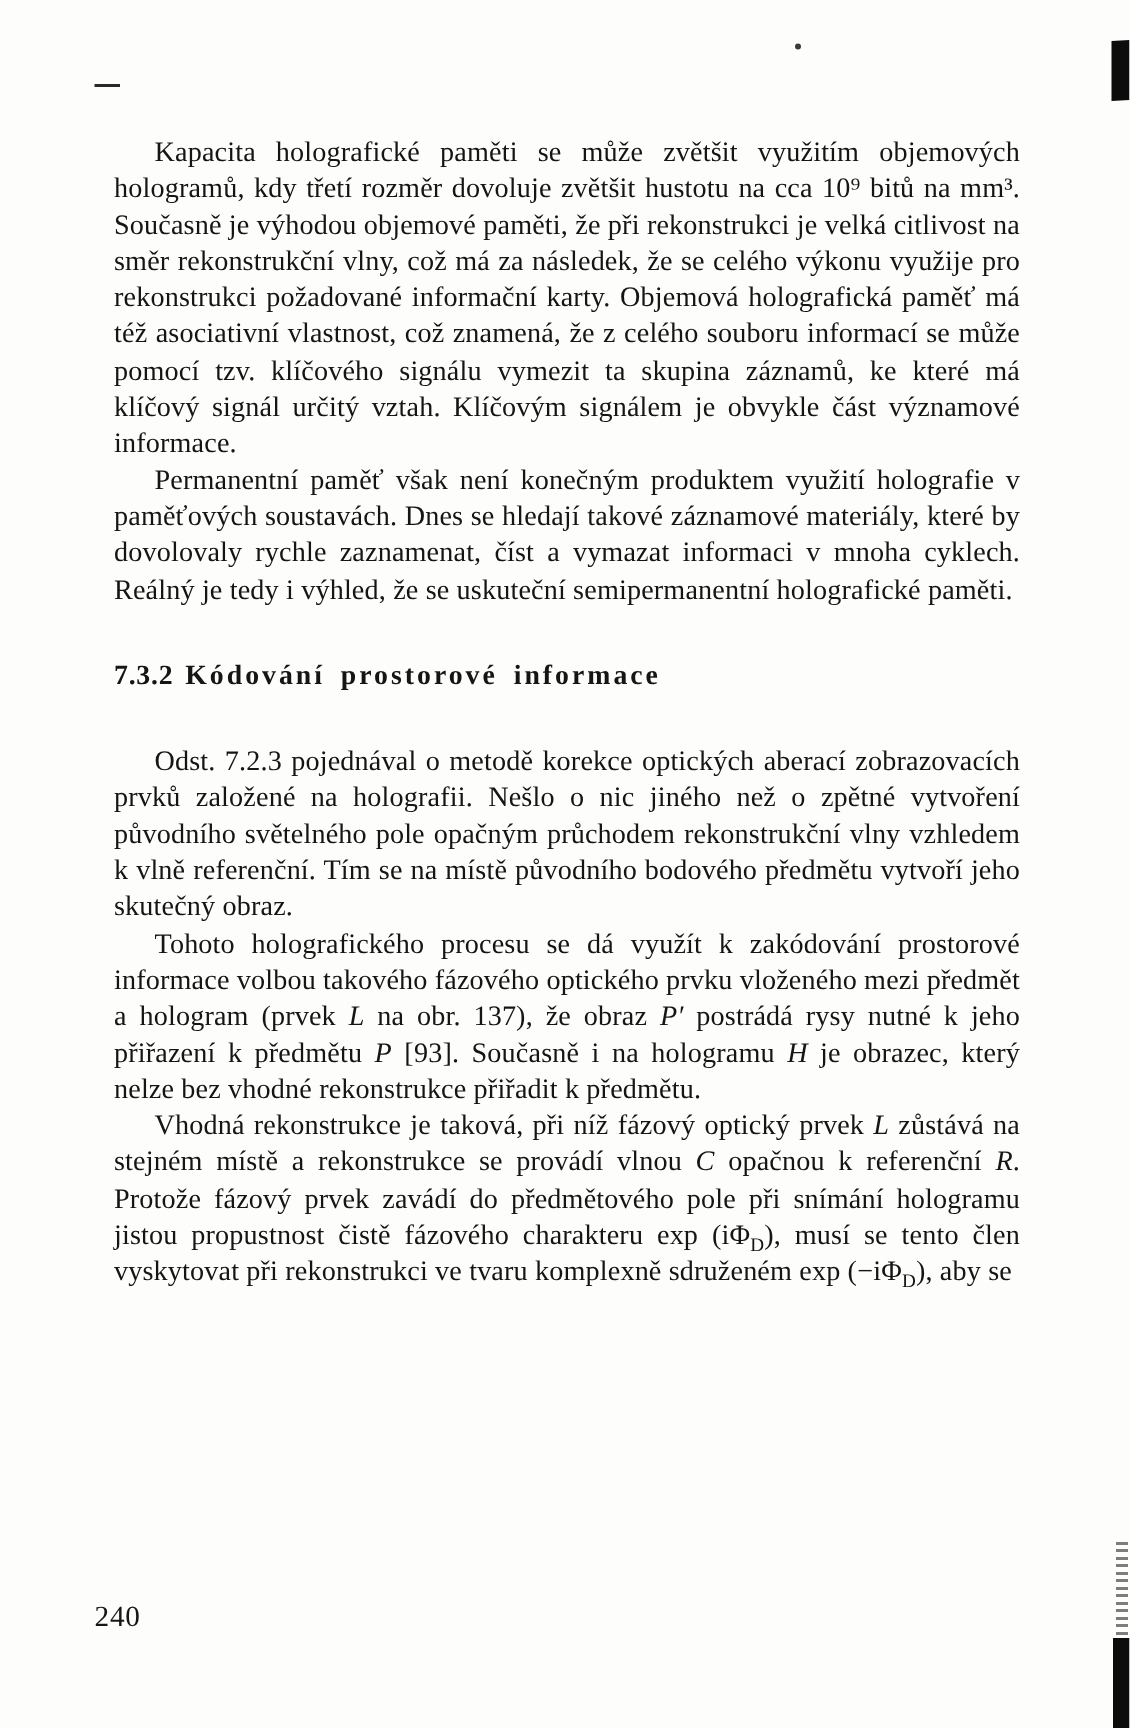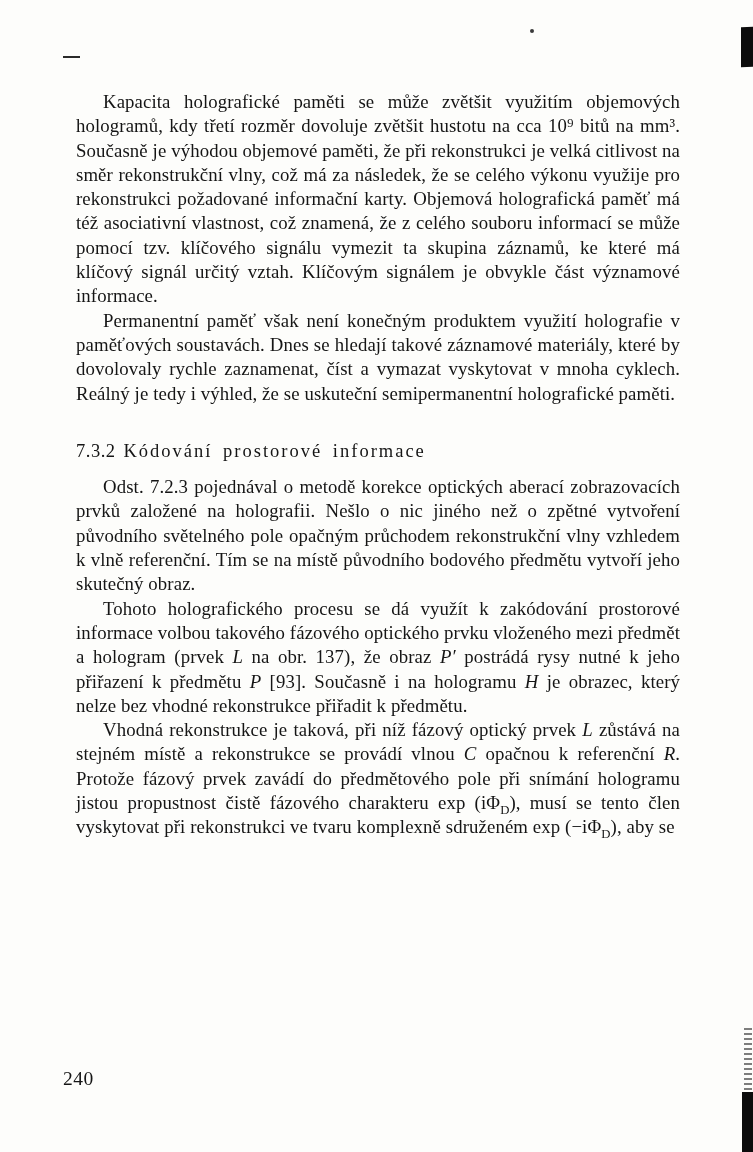--- a/index.html
+++ b/index.html
@@ -25,23 +25,23 @@
     font-size: 18.8px;
     line-height: 24.3px;
     text-align: justify;
     letter-spacing: 0.1px;
   }
   .para {
     margin: 0;
     text-indent: 27px;
   }
   .heading {
-    margin: 33px 0 12px 0;
+    margin: 33px 0 33px 0;
     font-size: 18.5px;
-    font-weight: normal;
+    font-weight: bold;
     text-align: left;
     text-indent: 0;
   }
   .heading .h-num {
     letter-spacing: 0.5px;
     margin-right: 8px;
   }
   .heading .h-title {
     letter-spacing: 2px;
     word-spacing: 4px;
@@ -101,21 +101,21 @@
 <div class="page">
 
   <div class="artifact top-left-line"></div>
   <div class="artifact top-dot"></div>
   <div class="artifact right-bar-top"></div>
   <div class="artifact right-bar-bottom"></div>
   <div class="artifact edge-marks"></div>
 
   <div class="text-block">
     <p class="para"><span>Kapacita holografické paměti se může zvětšit využitím objemových hologramů, kdy třetí rozměr dovoluje zvětšit hustotu na cca 10⁹ bitů na mm³. Současně je výhodou objemové paměti, že při rekonstrukci je velká citlivost na směr rekonstrukční vlny, což má za následek, že se celého výkonu využije pro rekonstrukci požadované informační karty. Objemová holografická paměť má též asociativní vlastnost, což znamená, že z celého souboru informací se může pomocí tzv. klíčového signálu vymezit ta skupina záznamů, ke které má klíčový signál určitý vztah. Klíčovým signálem je obvykle část významové informace.</span></p>
-    <p class="para"><span>Permanentní paměť však není konečným produktem využití holografie v paměťových soustavách. Dnes se hledají takové záznamové materiály, které by dovolovaly rychle zaznamenat, číst a vymazat vyskytovat v mnoha cyklech. Reálný je tedy i výhled, že se uskuteční semipermanentní holografické paměti.</span></p>
+    <p class="para"><span>Permanentní paměť však není konečným produktem využití holografie v paměťových soustavách. Dnes se hledají takové záznamové materiály, které by dovolovaly rychle zaznamenat, číst a vymazat informaci v mnoha cyklech. Reálný je tedy i výhled, že se uskuteční semipermanentní holografické paměti.</span></p>
 
     <h2 class="heading">
       <span class="h-num">7.3.2</span><span class="h-title">Kódování prostorové informace</span>
     </h2>
 
     <p class="para"><span>Odst. 7.2.3 pojednával o metodě korekce optických aberací zobrazovacích prvků založené na holografii. Nešlo o nic jiného než o zpětné vytvoření původního světelného pole opačným průchodem rekonstrukční vlny vzhledem k vlně referenční. Tím se na místě původního bodového předmětu vytvoří jeho skutečný obraz.</span></p>
     <p class="para"><span>Tohoto holografického procesu se dá využít k zakódování prostorové informace volbou takového fázového optického prvku vloženého mezi předmět a hologram (prvek </span><span class="italic">L</span><span> na obr. 137), že obraz </span><span class="italic">P′</span><span> postrádá rysy nutné k jeho přiřazení k předmětu </span><span class="italic">P</span><span> [93]. Současně i na hologramu </span><span class="italic">H</span><span> je obrazec, který nelze bez vhodné rekonstrukce přiřadit k předmětu.</span></p>
     <p class="para"><span>Vhodná rekonstrukce je taková, při níž fázový optický prvek </span><span class="italic">L</span><span> zůstává na stejném místě a rekonstrukce se provádí vlnou </span><span class="italic">C</span><span> opačnou k referenční </span><span class="italic">R</span><span>. Protože fázový prvek zavádí do předmětového pole při snímání hologramu jistou propustnost čistě fázového charakteru exp (iΦ</span><span class="sub">D</span><span>), musí se tento člen vyskytovat při rekonstrukci ve tvaru komplexně sdruženém exp (−iΦ</span><span class="sub">D</span><span>), aby se</span></p>
   </div>
 

